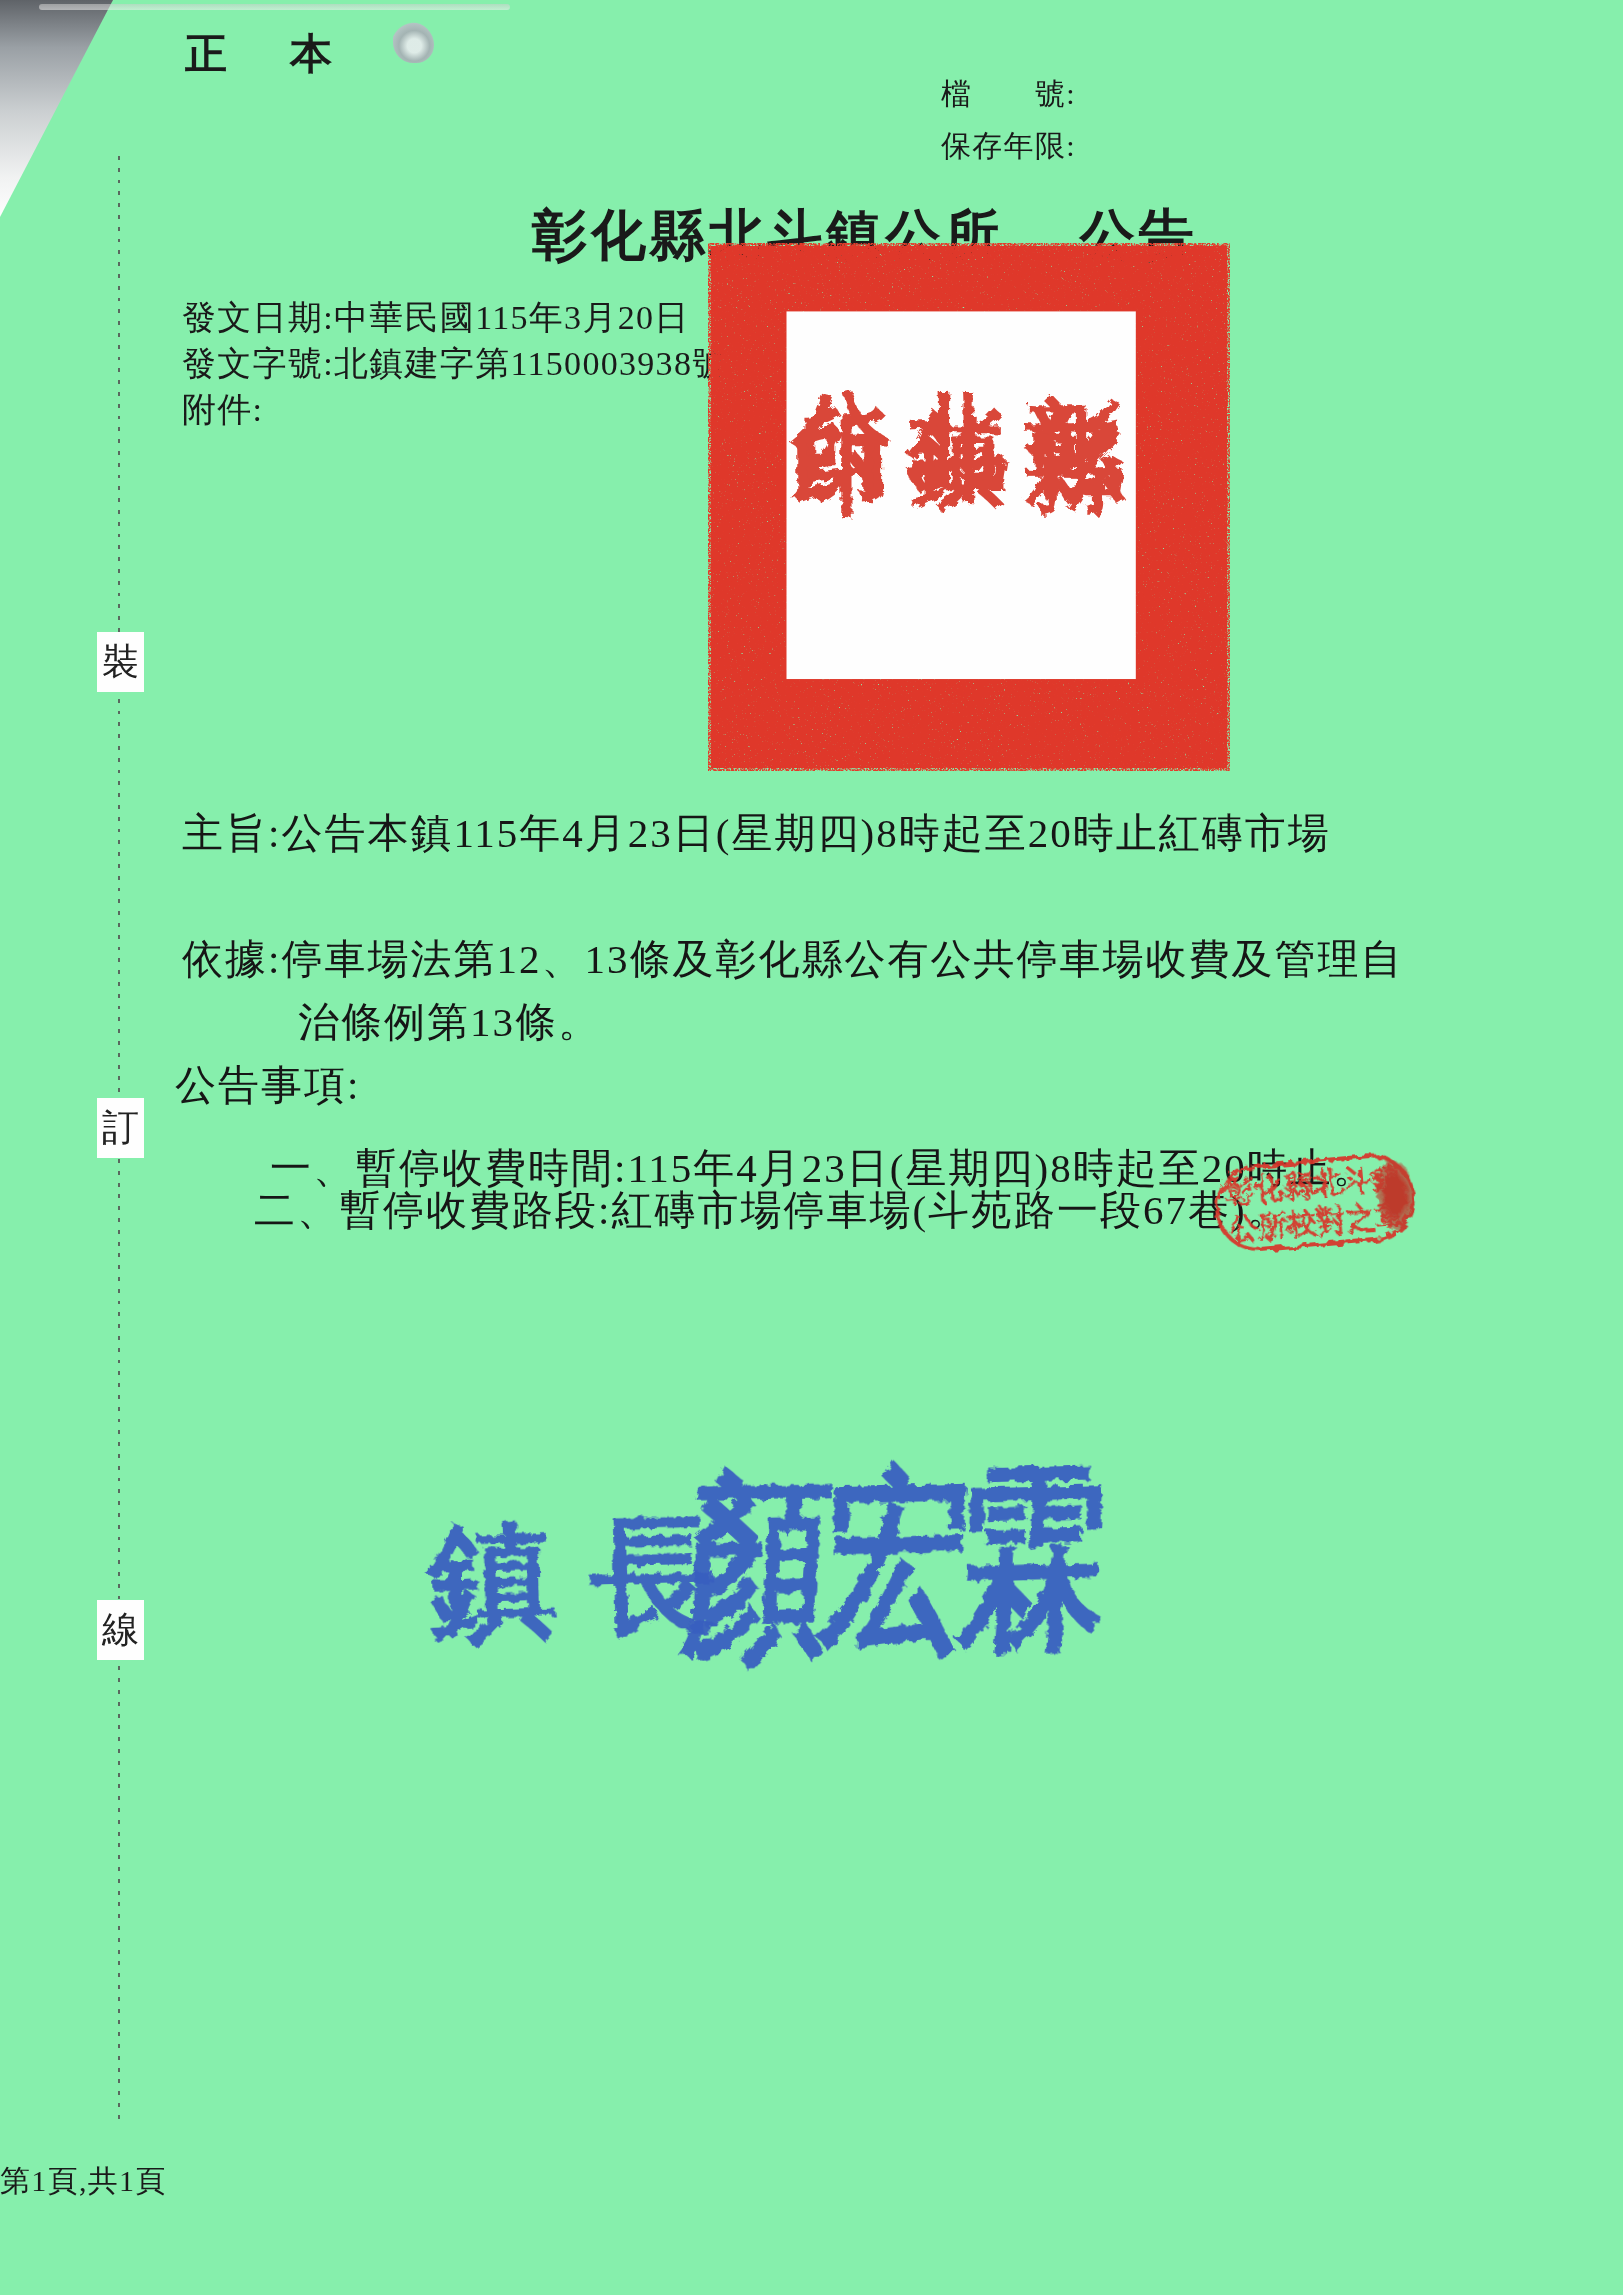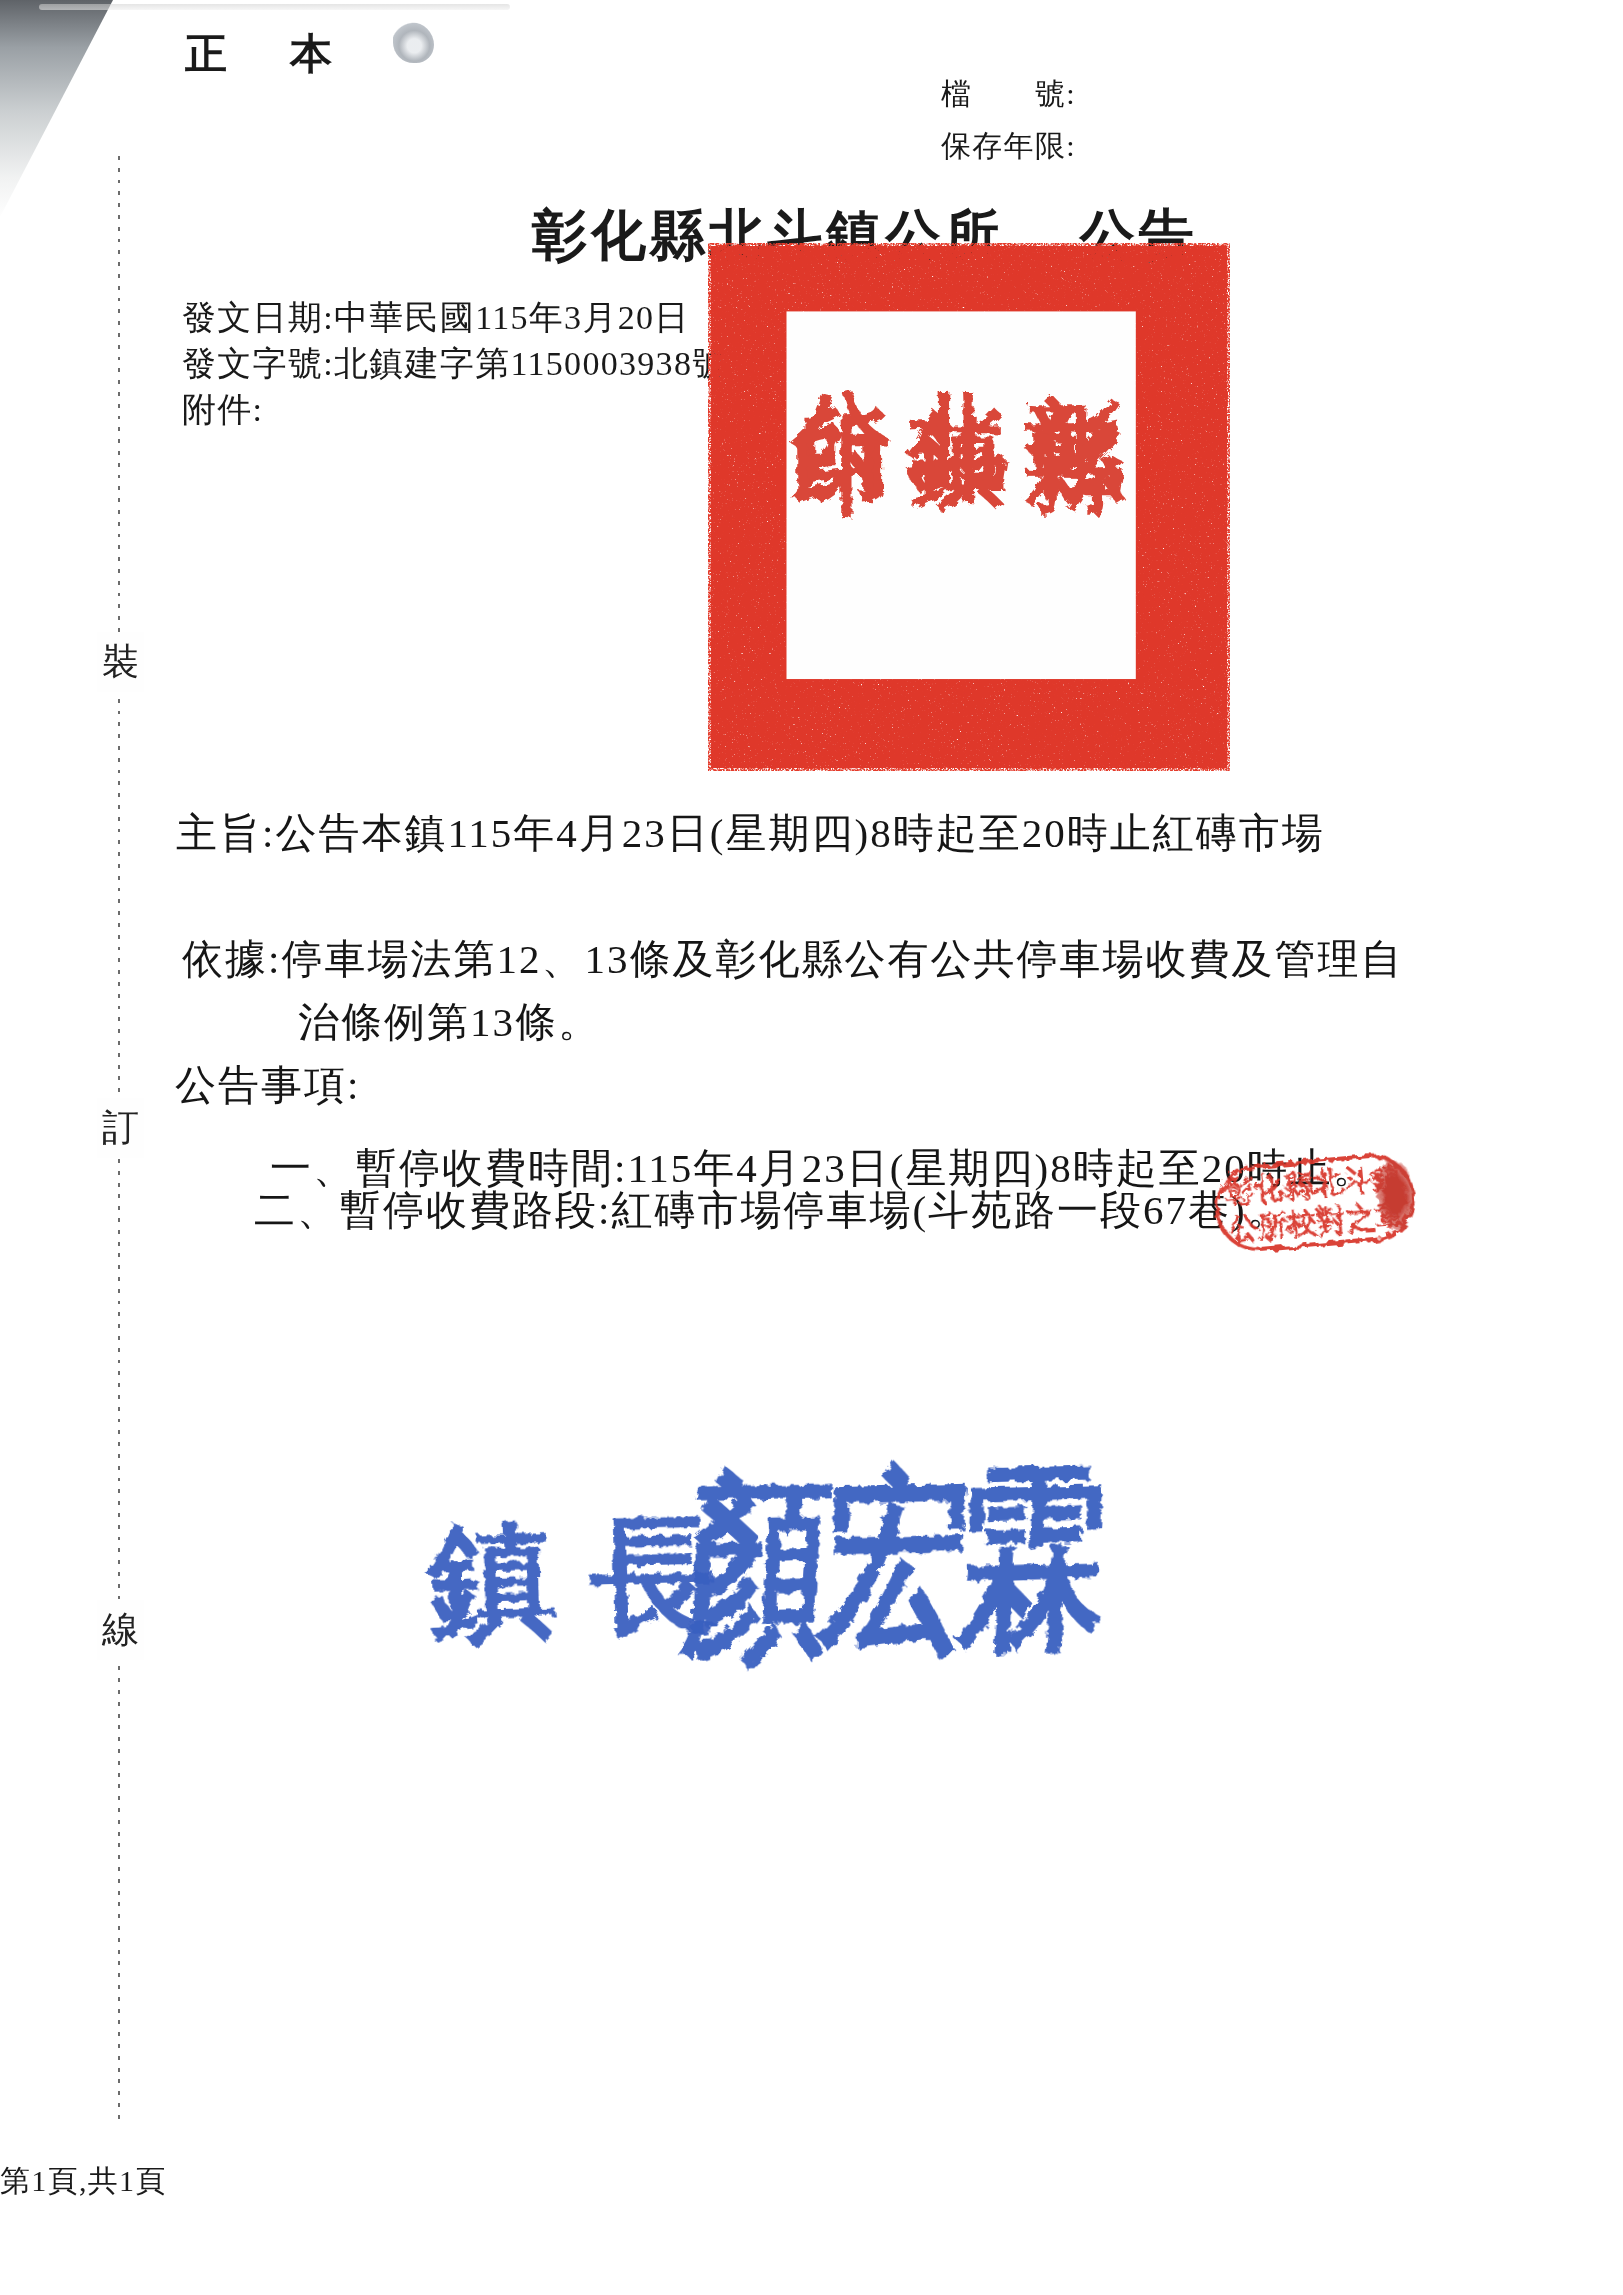--- a/index.html
+++ b/index.html
@@ -1,17 +1,17 @@
 <!DOCTYPE html>
 <html style="font-size:10.5px"><head>
 <meta charset="utf-8">
 <style>
   html,body{margin:0;padding:0;background:#e9e9e9;}
   .page{
-    position:relative;width:1623px;height:2295px;background:#ffffff;
+    position:relative;width:1623px;height:2295px;background:#86efac;
     font-family:"Liberation Serif","DejaVu Serif",serif;color:#1a1a1a;
     overflow:hidden;margin:0 auto;
   }
   
   .corner-artifact{
     position:absolute;left:0;top:0;width:113px;height:217px;
     background:linear-gradient(to bottom,#5f6368 0%,#9aa0a5 22%,#ccd0d2 52%,#f1f2f2 82%,#fefefe 100%);
     clip-path:polygon(0 0,100% 0,0 100%);
   }
   .top-edge-shadow{
@@ -23,21 +23,21 @@
     background:radial-gradient(circle at 52% 58%, #e8ebee 0 22%, #a7adb4 48%, #b9bfc6 70%, rgba(255,255,255,0) 74%);
     border-radius:18% 62% 48% 55%;opacity:.9;
   }
   
   .copy-label{position:absolute;left:185px;top:26px;font-size:42px;letter-spacing:10.5px;font-weight:600;}
   .hdr-right{position:absolute;left:941px;top:68px;font-size:30px;line-height:52px;letter-spacing:1.3px;}
   .doc-title{position:absolute;left:516px;top:183px;font-size:55px;letter-spacing:3.9px;font-weight:600;white-space:nowrap;z-index:2;}
   .meta{position:absolute;left:182px;top:295px;font-size:34px;line-height:46px;letter-spacing:1.3px;z-index:1;white-space:nowrap;}
   
   .bline{position:absolute;font-size:41px;letter-spacing:2px;white-space:nowrap;z-index:2;color:#161616;}
-  .l-subject1{left:176px;top:806px;font-family:Liberation Serif, serif;}
+  .l-subject1{left:182px;top:806px;font-family:Liberation Serif, serif;}
   .l-subject2{left:298px;top:869px;}
   .l-basis1{left:182px;top:932px;}
   .l-basis2{left:298px;top:995px;}
   .l-items{left:175px;top:1058px;}
   .l-item1{left:270px;top:1121px;margin-top:20px;}
   .l-item2{left:254px;top:1183px;text-align:center;}
   
   .seal{position:absolute;left:708px;top:243px;width:522px;height:528px;z-index:3;}
   .seal svg{position:absolute;left:0;top:0;}
   .seal-cols{

